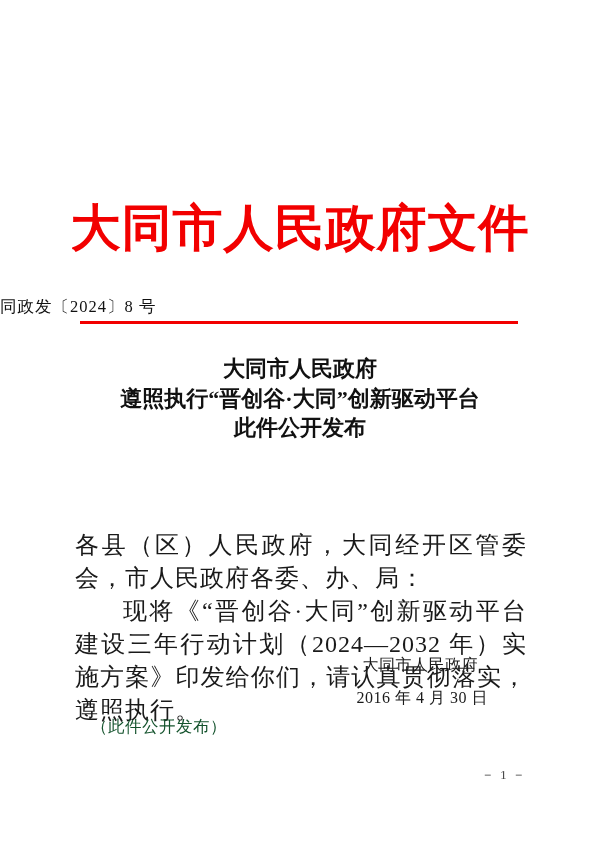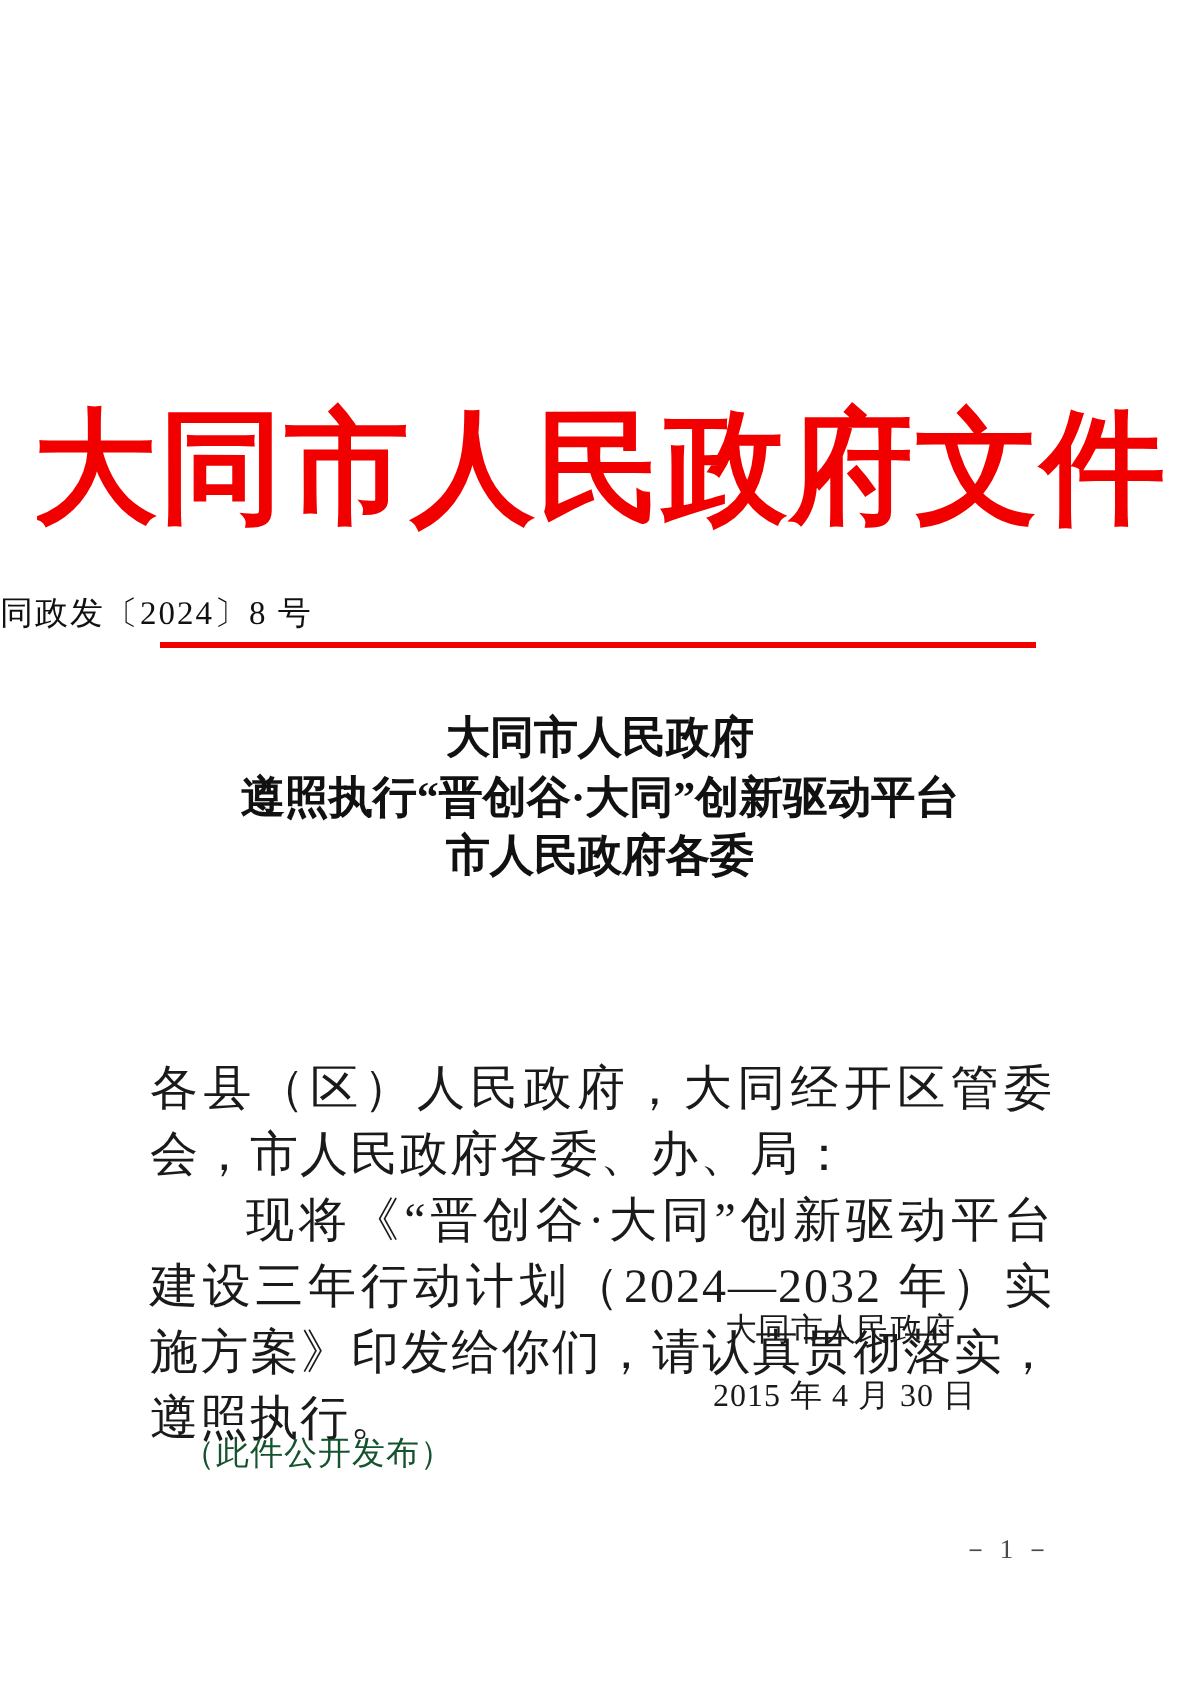--- a/index.html
+++ b/index.html
@@ -17,21 +17,21 @@
     inset: 0;
     background: #ffffff;
   }
   .red-head {
     position: absolute;
     top: 200px;
     left: 0;
     width: 100%;
     text-align: center;
     color: #f20000;
-    font-size: 62px;
+    font-size: 50px;
     font-weight: bold;
     letter-spacing: 1px;
     line-height: 1.15;
     white-space: nowrap;
   }
   .doc-number {
     position: absolute;
     top: 296px;
     left: 0;
     width: 100%;
@@ -112,29 +112,29 @@
 
   <div class="red-head">大同市人民政府文件</div>
 
   <div class="doc-number">同政发〔2024〕8 号</div>
 
   <div class="red-line"></div>
 
   <div class="doc-title">
     <div>大同市人民政府</div>
     <div>遵照执行“晋创谷·大同”创新驱动平台</div>
-    <div>市人民政府各委</div>
+    <div>此件公开发布</div>
   </div>
 
   <div class="doc-body">
     <p>各县（区）人民政府，大同经开区管委会，市人民政府各委、办、局：</p>
     <p class="indent">现将《“晋创谷·大同”创新驱动平台建设三年行动计划（2024—2032 年）实施方案》印发给你们，请认真贯彻落实，遵照执行。</p>
   </div>
 
   <div class="signature">大同市人民政府</div>
 
-  <div class="sig-date">2015 年 4 月 30 日</div>
+  <div class="sig-date">2016 年 4 月 30 日</div>
 
   <div class="public-note">（此件公开发布）</div>
 
   <div class="page-number">－ 1 －</div>
 
 </div>
 
 </body></html>

